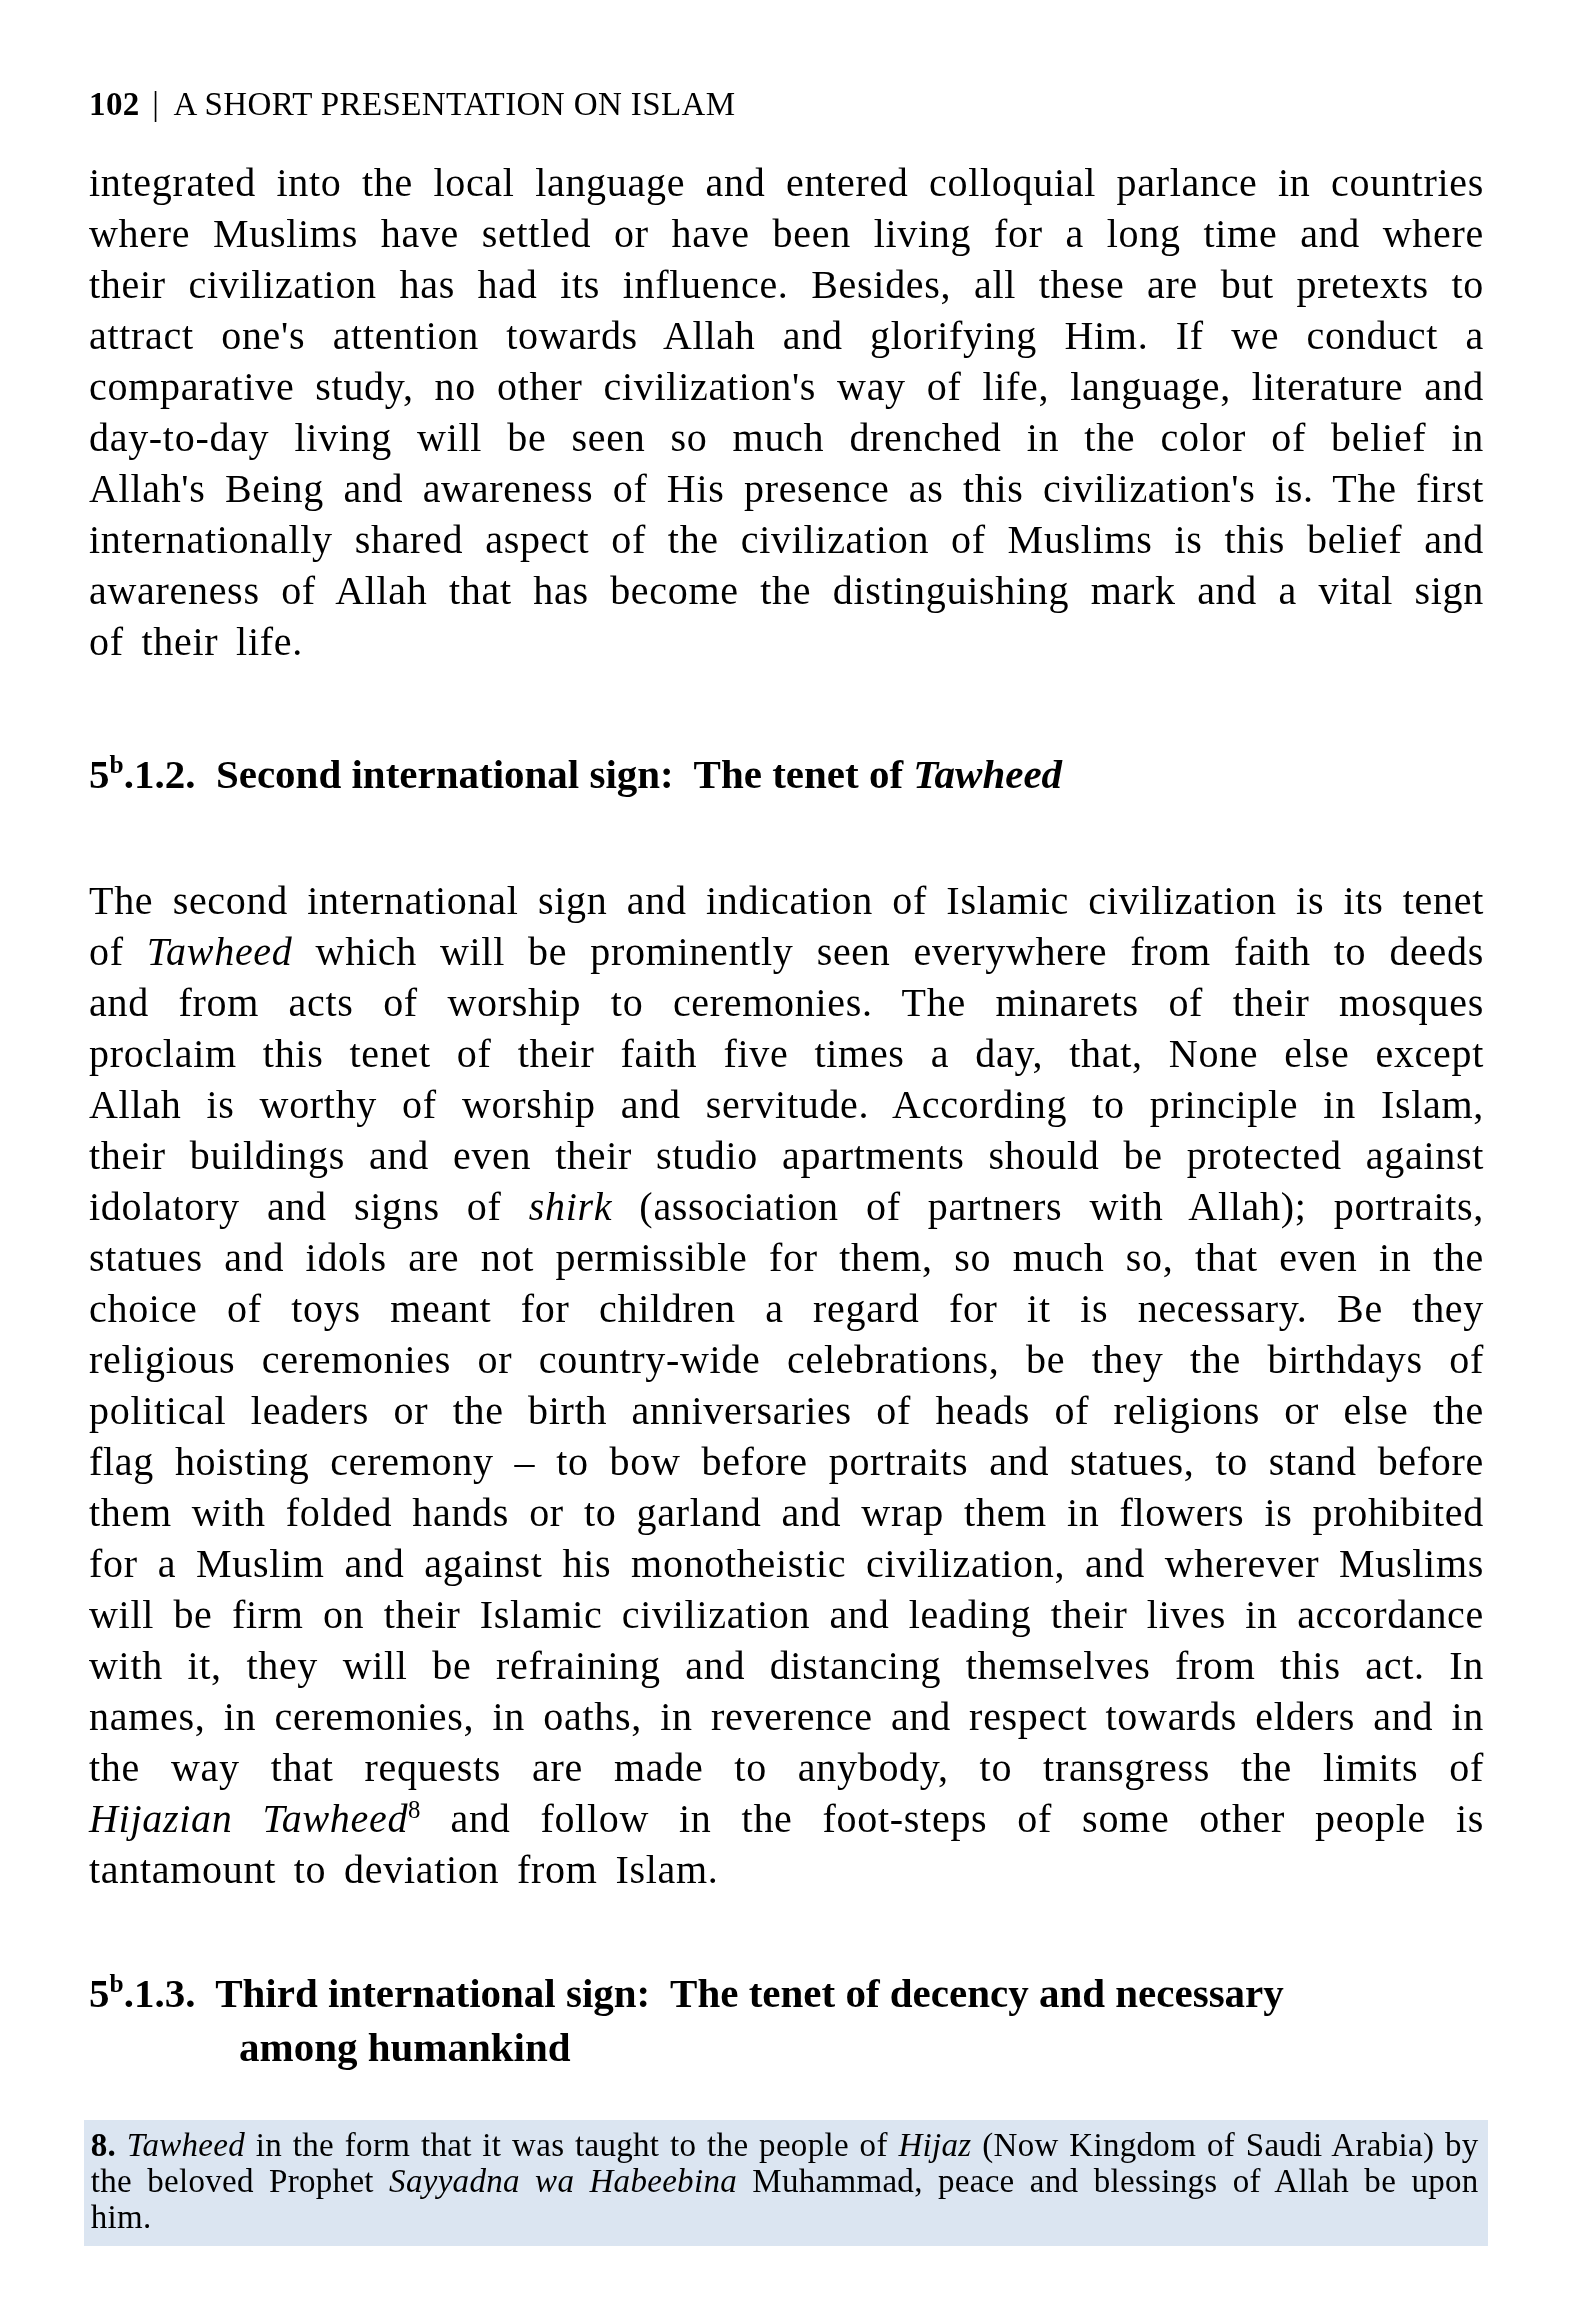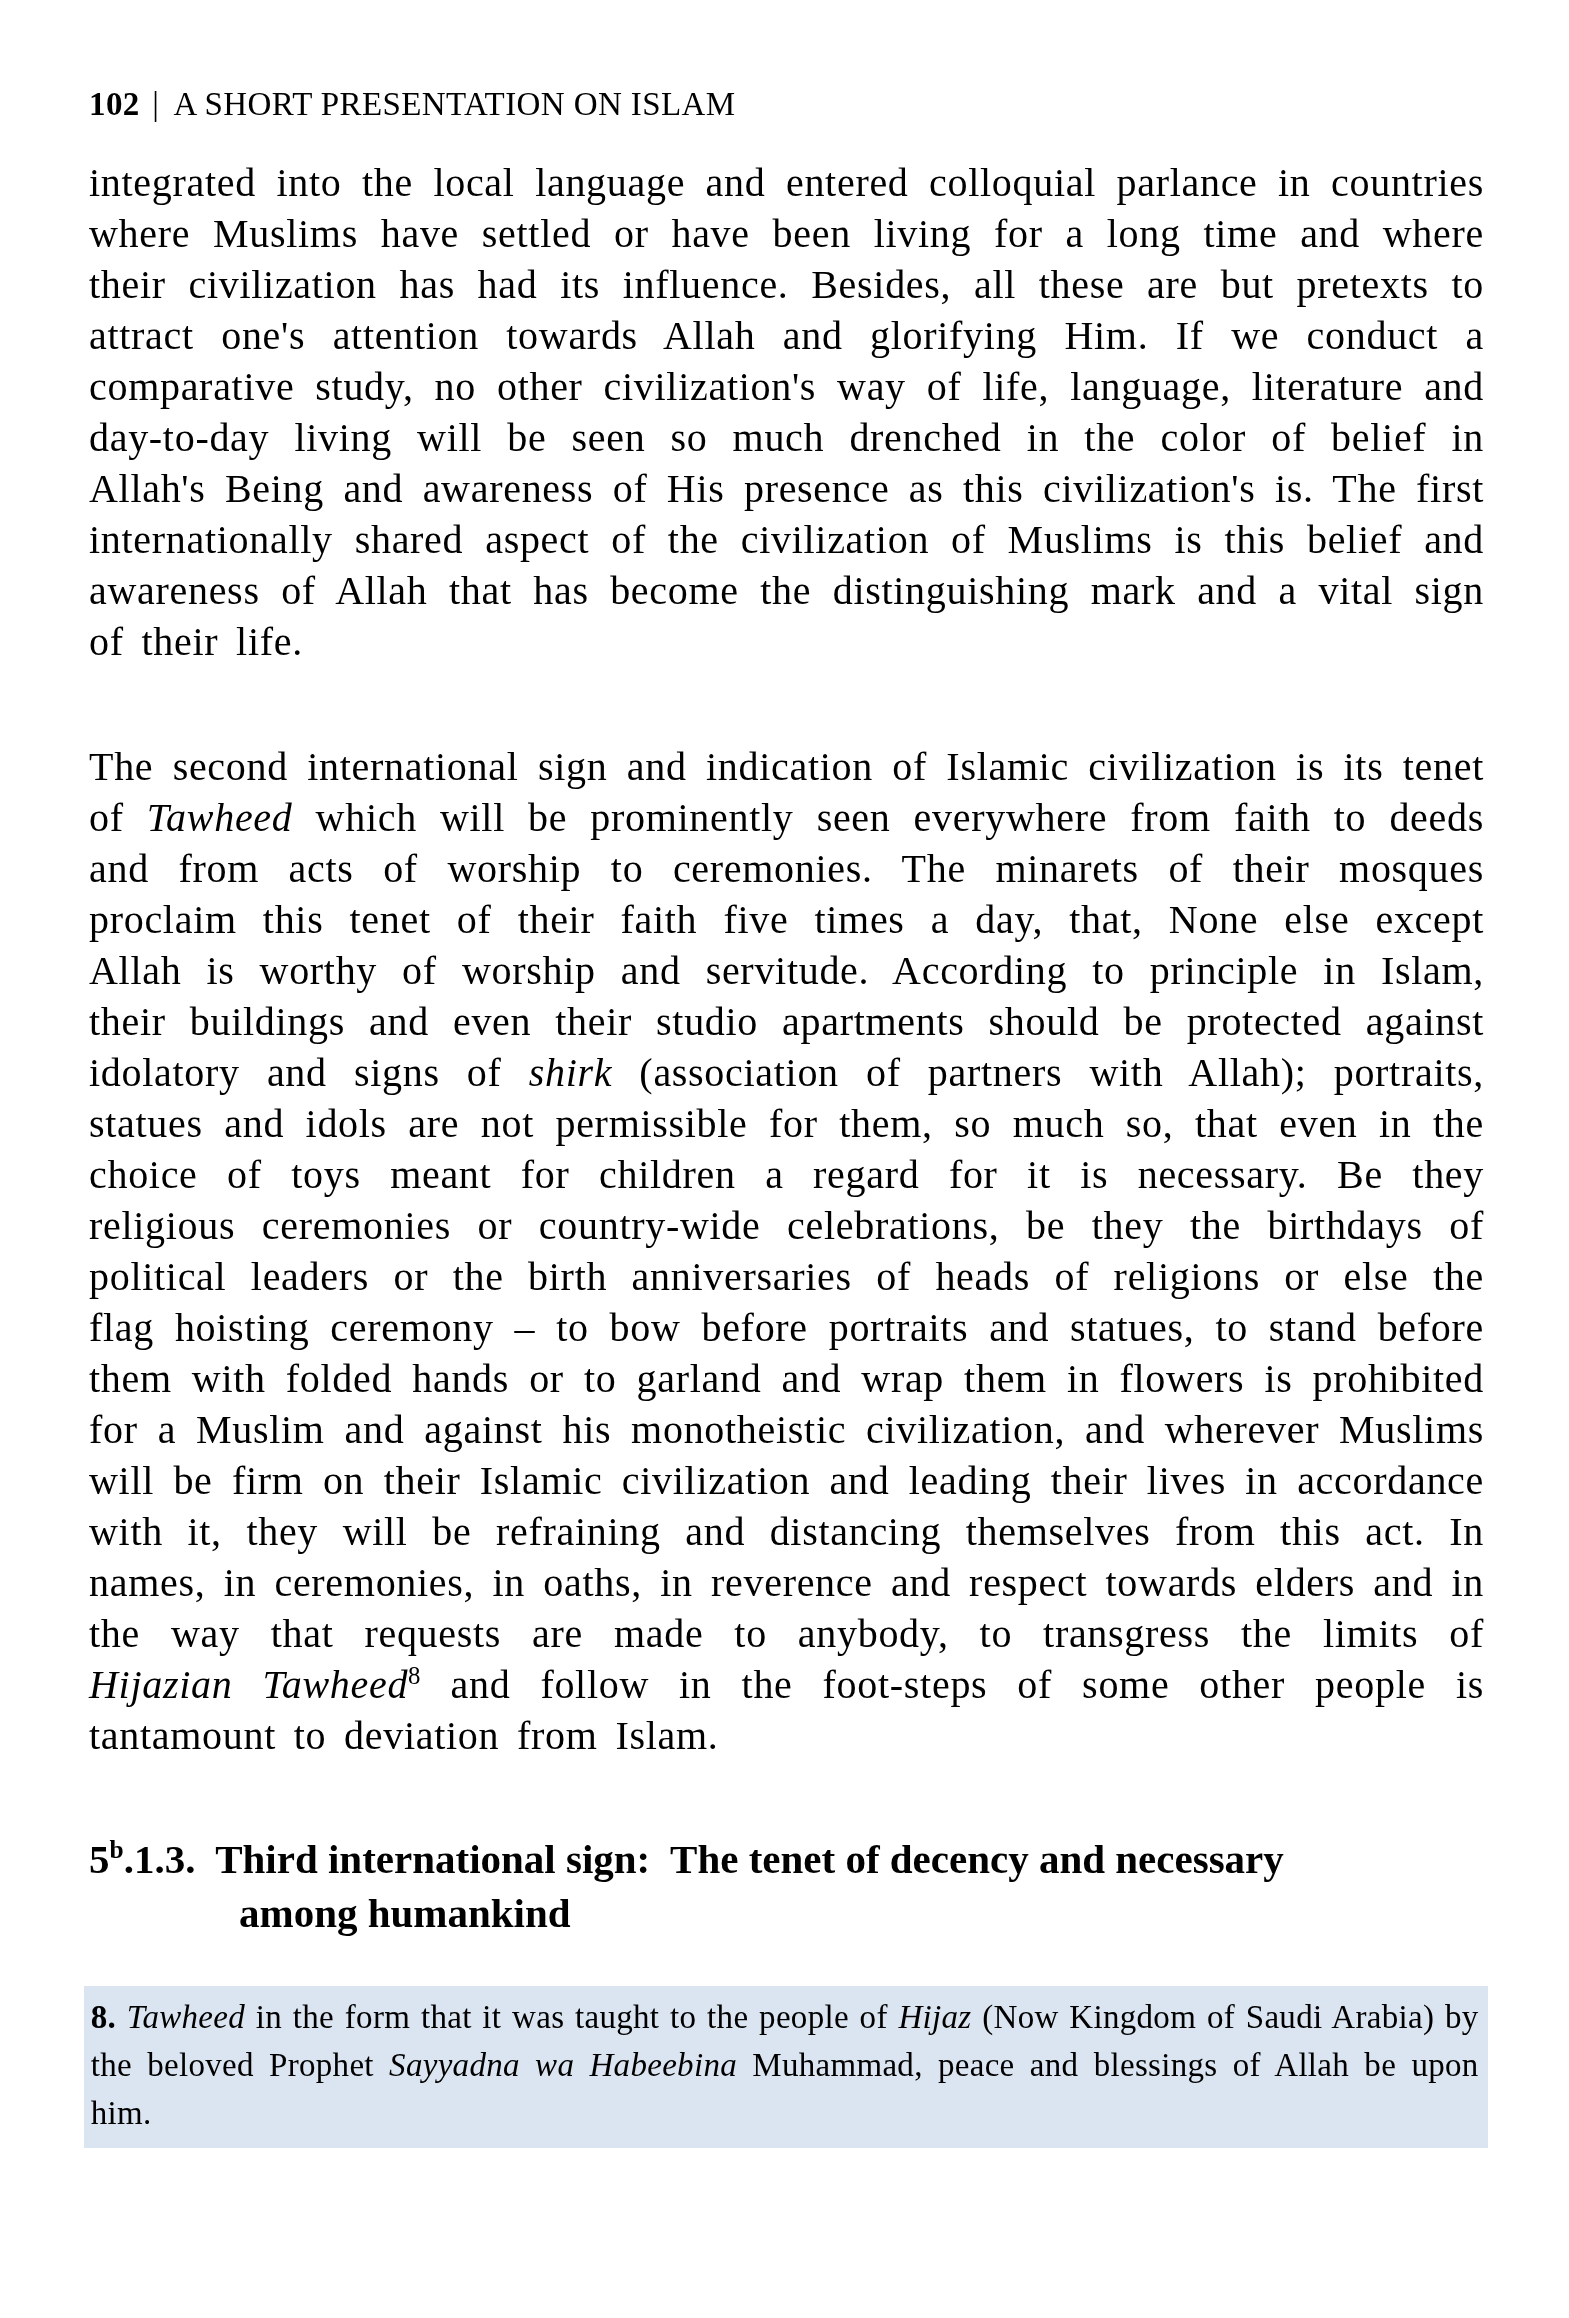--- a/index.html
+++ b/index.html
@@ -48,21 +48,21 @@
   .heading1 { margin-top: 80px; }
   .heading2 { margin-top: 71px; }
   .heading2 .hline2 { padding-left: 150px; }
   
   .footnote {
     margin-top: 46px;
     margin-left: -5.4px;
     margin-right: -3.6px;
     padding: 7.1px 9px 10.7px 7.1px;
     font-size: 33px;
-    line-height: 48px;
+    line-height: 36px;
     letter-spacing: 0.3px;
     word-spacing: 1.8px;
     text-align: justify;
     text-align-last: left;
   }
   
   .it  { font-style: italic; }
   .bd  { font-weight: bold; }
   .bdit{ font-weight: bold; font-style: italic; }
   .sup { vertical-align: super; font-size: 0.62em; line-height: 0; letter-spacing: 0; }
@@ -71,20 +71,23 @@
 <body style="background: rgb(255, 255, 255); color: rgb(0, 0, 0);">
 
 <div class="page">
 
   <div class="running-head">
     <span class="pgnum">102</span><span class="divider">|</span><span class="booktitle">A SHORT PRESENTATION ON ISLAM</span>
   </div>
 
   <div class="bodypara para1"><span>integrated into the local language and entered colloquial parlance in countries where Muslims have settled or have been living for a long time and where their civilization has had its influence.  Besides, all these are but pretexts to attract one's attention towards Allah and glorifying Him.  If we conduct a comparative study, no other civilization's way of life, language, literature and day-to-day living will be seen so much drenched in the color of belief in Allah's Being and awareness of His presence as this civilization's is.  The first internationally shared aspect of the civilization of Muslims is this belief and awareness of Allah that has become the distinguishing mark and a vital sign of their life.</span></div>
 
+  <div class="secheading heading1">
+    <div class="hline"><span class="bd">5</span><span class="bd sup">b</span><span class="bd">.1.2.  Second international sign:  The tenet of </span><span class="bdit">Tawheed</span></div>
+  </div>
 
   <div class="bodypara para2"><span>The second international sign and indication of Islamic civilization is its tenet of </span><span class="it">Tawheed</span><span> which will be prominently seen everywhere from faith to deeds and from acts of worship to ceremonies.  The minarets of their mosques proclaim this tenet of their faith five times a day, that, None else except Allah is worthy of worship and servitude.  According to principle in Islam, their buildings and even their studio apartments should be protected against idolatory and signs of </span><span class="it">shirk</span><span> (association of partners with Allah); portraits, statues and idols are not permissible for them, so much so, that even in the choice of toys meant for children a regard for it is necessary.  Be they religious ceremonies or country-wide celebrations, be they the birthdays of political leaders or the birth anniversaries of heads of religions or else the flag hoisting ceremony – to bow before portraits and statues, to stand before them with folded hands or to garland and wrap them in flowers is prohibited for a Muslim and against his monotheistic civilization, and wherever Muslims will be firm on their Islamic civilization and leading their lives in accordance with it, they will be refraining and distancing themselves from this act.  In names, in ceremonies, in oaths, in reverence and respect towards elders and in the way that requests are made to anybody, to transgress the limits of </span><span class="it">Hijazian Tawheed</span><span class="sup">8</span><span> and follow in the foot-steps of some other people is tantamount to deviation from Islam.</span></div>
 
   <div class="secheading heading2">
     <div class="hline"><span class="bd">5</span><span class="bd sup">b</span><span class="bd">.1.3.  Third international sign:  The tenet of decency and necessary</span></div>
     <div class="hline hline2"><span class="bd">among humankind</span></div>
   </div>
 
   <div class="footnote" style="background: rgb(219, 229, 241);"><span class="bd">8.</span><span>  </span><span class="it">Tawheed</span><span> in the form that it was taught to the people of </span><span class="it">Hijaz</span><span> (Now Kingdom of Saudi Arabia) by the beloved Prophet </span><span class="it">Sayyadna wa Habeebina</span><span> Muhammad, peace and blessings of Allah be upon him.</span></div>
 

